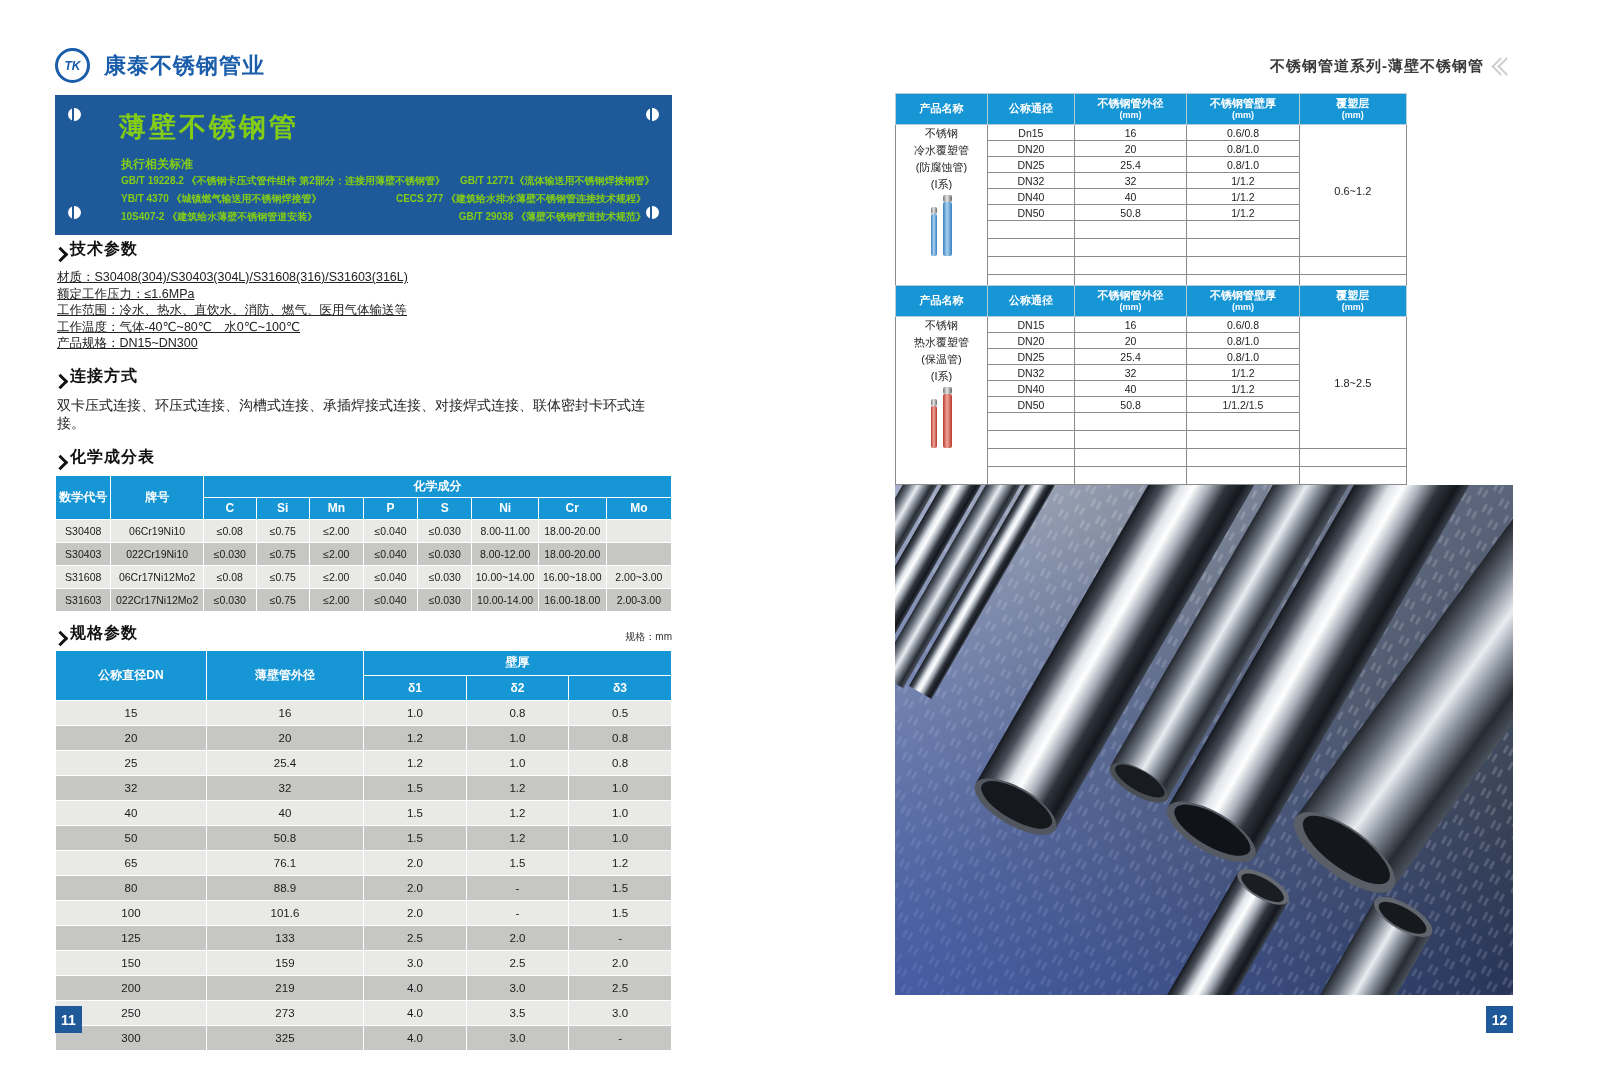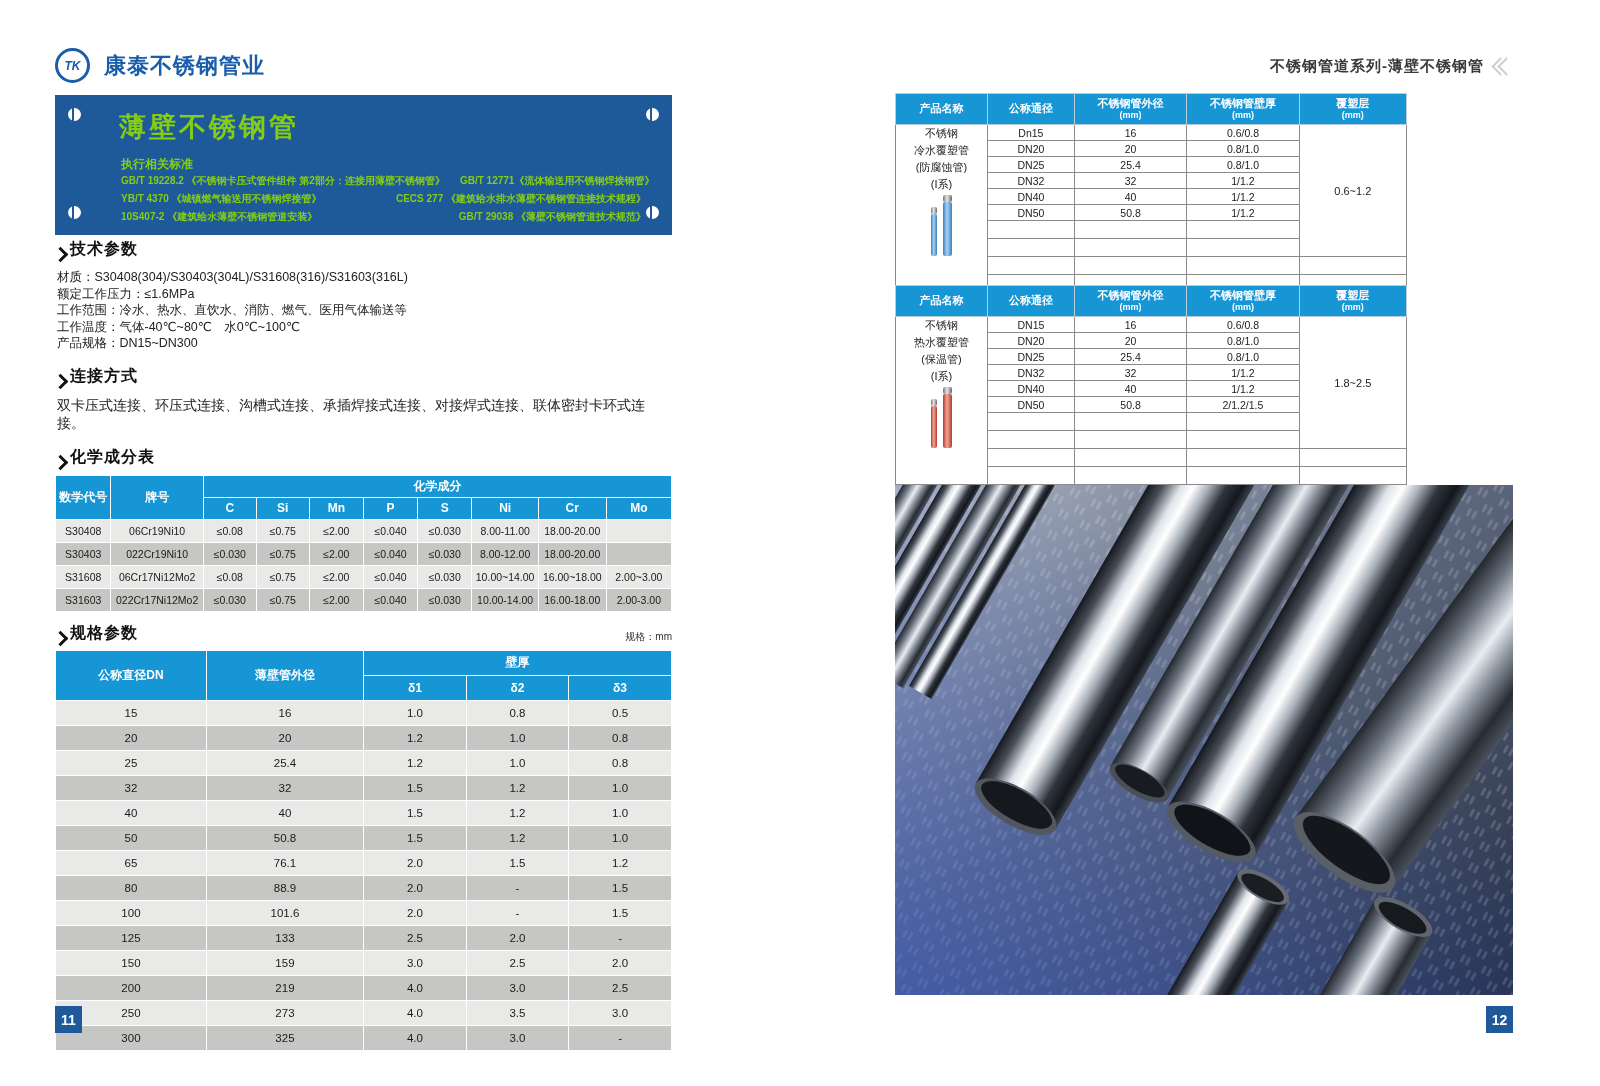--- a/index.html
+++ b/index.html
@@ -29,21 +29,21 @@
   .cd.tl{left:13px;top:13px;} .cd.tr{right:13px;top:13px;}
   .cd.bl{left:13px;bottom:16px;} .cd.br{right:13px;bottom:16px;}
   
   .left-col{position:absolute;left:55px;top:242px;width:617px;}
   .sec{display:flex;align-items:flex-end;gap:4px;height:18px;}
   .sec .chev{width:8px;height:8px;border-top:3px solid #111;border-right:3px solid #111;transform:rotate(45deg);flex:0 0 auto;}
   .sec h2{margin:0;font-size:16px;font-weight:bold;color:#111;letter-spacing:1px;}
   .sec-head-row{display:flex;justify-content:space-between;align-items:flex-end;margin-top:14px;}
   .unit-note{font-size:10px;color:#333;}
   .tech-lines{margin:9px 0 0 2px;}
-  .tech-lines div{font-size:12.5px;line-height:16.5px;color:#222;}
+  .tech-lines div{font-size:12.5px;line-height:16.5px;color:#222;text-decoration:underline;}
   .conn-text{margin:10px 0 0 2px;font-size:14px;color:#222;}
   .mt{margin-top:17px;}
   
   table.blue-table{width:100%;border-collapse:collapse;table-layout:fixed;margin-top:7px;}
   .blue-table th{background:#1796d5;color:#fff;font-weight:bold;border:1px solid #fff;padding:0;}
   .blue-table td{border:1px solid #fff;text-align:center;padding:0;color:#1a1a1a;}
   .row-light td{background:#e9e9e7;}
   .row-dark td{background:#c6c6c4;}
   table.chem th{font-size:12px;height:21px;}
   table.chem td{font-size:10.5px;height:22px;}
@@ -510,21 +510,21 @@
           <td>1/1.2</td>
         </tr>
         <tr>
           <td>DN40</td>
           <td>40</td>
           <td>1/1.2</td>
         </tr>
         <tr>
           <td>DN50</td>
           <td>50.8</td>
-          <td>2/1.2/1.5</td>
+          <td>1/1.2/1.5</td>
         </tr>
         <tr>
           <td class="empty"></td>
           <td class="empty"></td>
           <td class="empty"></td>
         </tr>
         <tr>
           <td class="empty"></td>
           <td class="empty"></td>
           <td class="empty"></td>

